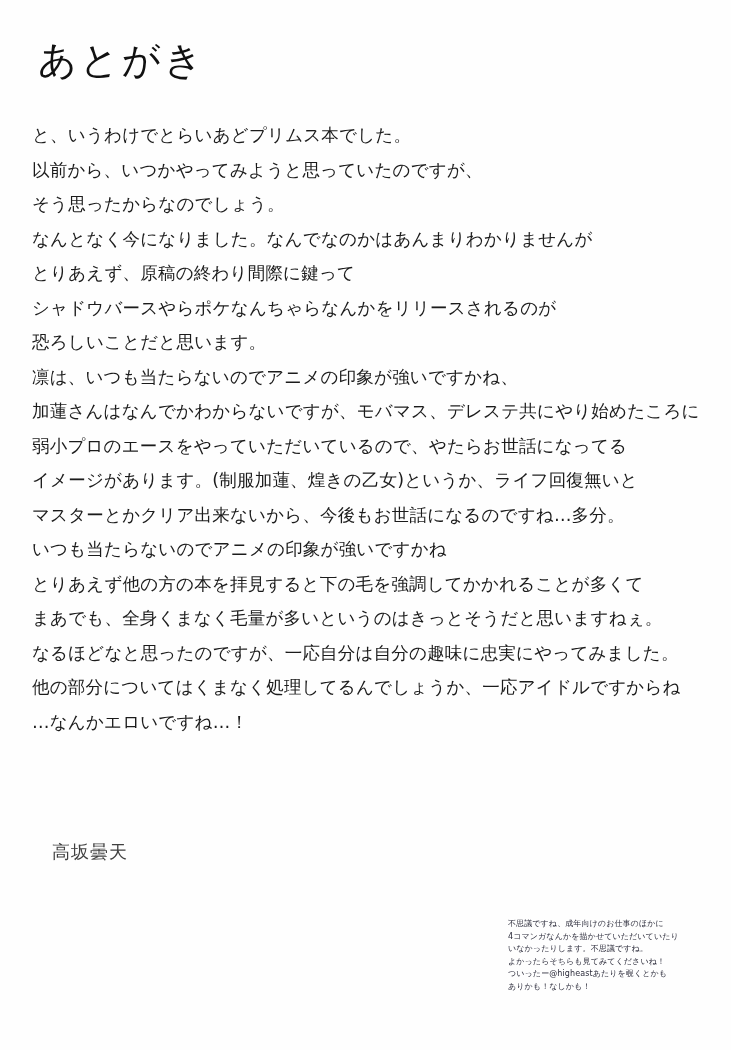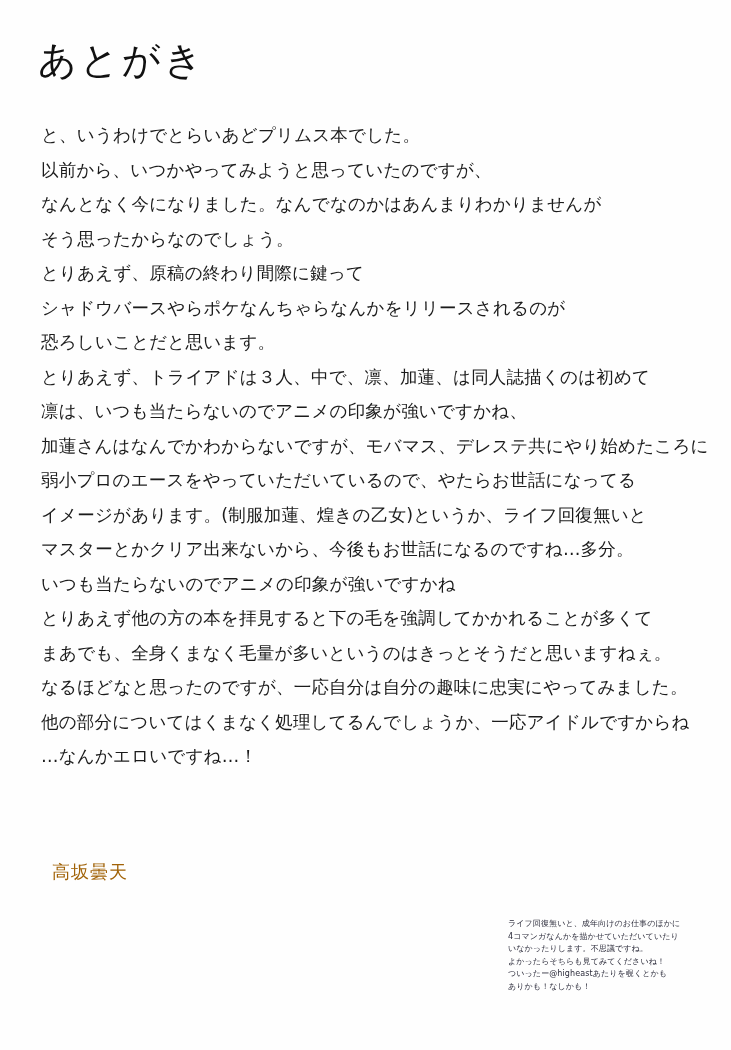--- a/index.html
+++ b/index.html
@@ -36,29 +36,28 @@
     left: 32px;
     top: 118px;
     width: 672px;
   }
   .body-text .line {
     font-size: 17.5px;
     line-height: 34.5px;
     color: #1b1b1b;
     white-space: pre;
     letter-spacing: 0.2px;
-    margin-left: 9px;
   }
   .signature {
     position: absolute;
     left: 52px;
-    top: 860px;
+    top: 840px;
     font-size: 18px;
     letter-spacing: 1px;
-    color: #a16207;
+    color: #404040;
   }
   .note {
     position: absolute;
     left: 508px;
     top: 918px;
     width: 215px;
   }
   .note .nline {
     font-size: 8px;
     line-height: 12.6px;
@@ -70,43 +69,42 @@
 </head>
 <body>
 
 <div class="page">
 
   <div class="title">あとがき</div>
 
   <div class="body-text">
     <div class="line">と、いうわけでとらいあどプリムス本でした。</div>
     <div class="line">以前から、いつかやってみようと思っていたのですが、</div>
+    <div class="line">そう思ったからなのでしょう。</div>
     <div class="line">なんとなく今になりました。なんでなのかはあんまりわかりませんが</div>
-    <div class="line">そう思ったからなのでしょう。</div>
     <div class="line">とりあえず、原稿の終わり間際に鍵って</div>
     <div class="line">シャドウバースやらポケなんちゃらなんかをリリースされるのが</div>
     <div class="line">恐ろしいことだと思います。</div>
-    <div class="line">とりあえず、トライアドは３人、中で、凛、加蓮、は同人誌描くのは初めて</div>
     <div class="line">凛は、いつも当たらないのでアニメの印象が強いですかね、</div>
     <div class="line">加蓮さんはなんでかわからないですが、モバマス、デレステ共にやり始めたころに</div>
     <div class="line">弱小プロのエースをやっていただいているので、やたらお世話になってる</div>
     <div class="line">イメージがあります。(制服加蓮、煌きの乙女)というか、ライフ回復無いと</div>
     <div class="line">マスターとかクリア出来ないから、今後もお世話になるのですね…多分。</div>
     <div class="line">いつも当たらないのでアニメの印象が強いですかね</div>
     <div class="line">とりあえず他の方の本を拝見すると下の毛を強調してかかれることが多くて</div>
     <div class="line">まあでも、全身くまなく毛量が多いというのはきっとそうだと思いますねぇ。</div>
     <div class="line">なるほどなと思ったのですが、一応自分は自分の趣味に忠実にやってみました。</div>
     <div class="line">他の部分についてはくまなく処理してるんでしょうか、一応アイドルですからね</div>
     <div class="line">…なんかエロいですね…！</div>
   </div>
 
   <div class="signature">高坂曇天</div>
 
   <div class="note">
-    <div class="nline">ライフ回復無いと、成年向けのお仕事のほかに</div>
+    <div class="nline">不思議ですね、成年向けのお仕事のほかに</div>
     <div class="nline">4コマンガなんかを描かせていただいていたり</div>
     <div class="nline">いなかったりします。不思議ですね。</div>
     <div class="nline">よかったらそちらも見てみてくださいね！</div>
     <div class="nline">ついったー@higheastあたりを覗くとかも</div>
     <div class="nline">ありかも！なしかも！</div>
   </div>
 
 </div>
 
 </body></html>

